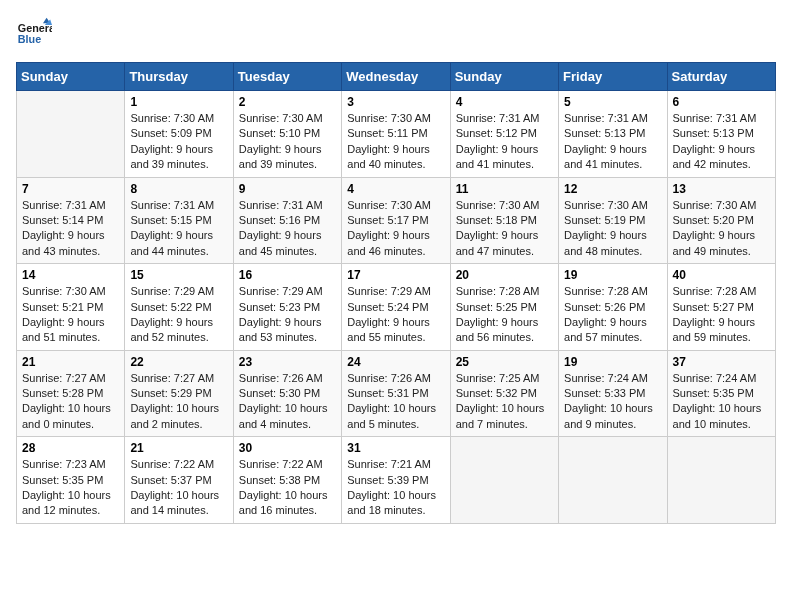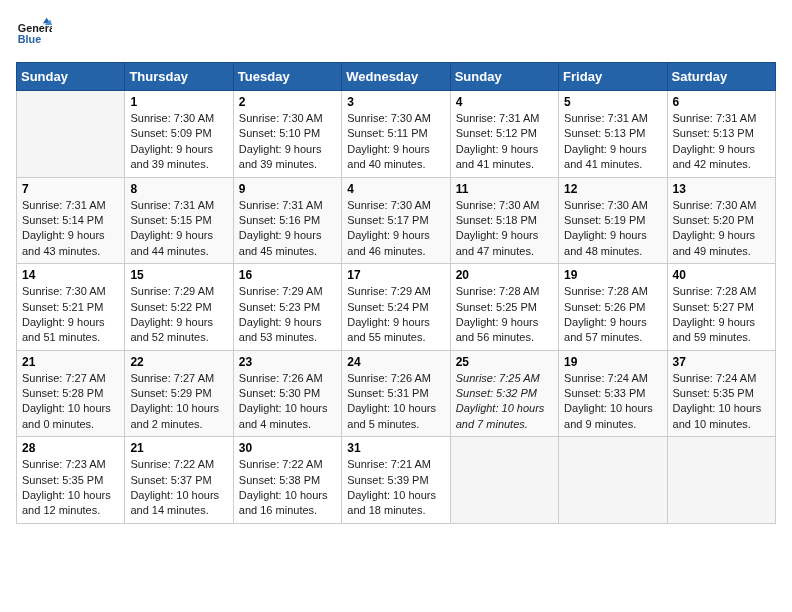--- a/index.html
+++ b/index.html
@@ -261,21 +261,21 @@
 Daylight: 10 hours and 4 minutes.</div>
         </td>
         <td class="shaded">
           <div class="day-num">24</div>
           <div class="day-info" style="white-space: pre-line;">Sunrise: 7:26 AM
 Sunset: 5:31 PM
 Daylight: 10 hours and 5 minutes.</div>
         </td>
         <td class="shaded">
           <div class="day-num">25</div>
-          <div class="day-info" style="white-space: pre-line; font-style: italic;">Sunrise: 7:25 AM
+          <div class="day-info" style="white-space: pre-line;">Sunrise: 7:25 AM
 Sunset: 5:32 PM
 Daylight: 10 hours and 7 minutes.</div>
         </td>
         <td class="shaded">
           <div class="day-num">19</div>
           <div class="day-info" style="white-space: pre-line;">Sunrise: 7:24 AM
 Sunset: 5:33 PM
 Daylight: 10 hours and 9 minutes.</div>
         </td>
         <td class="shaded">

